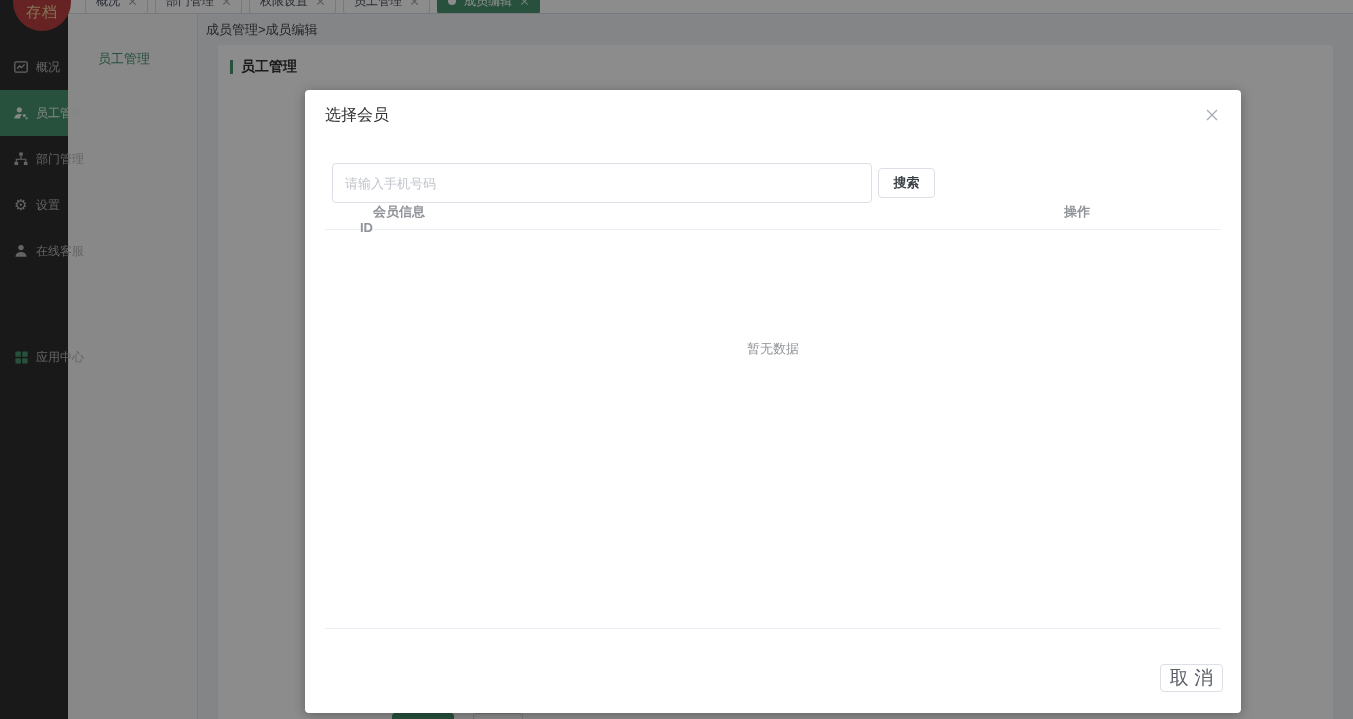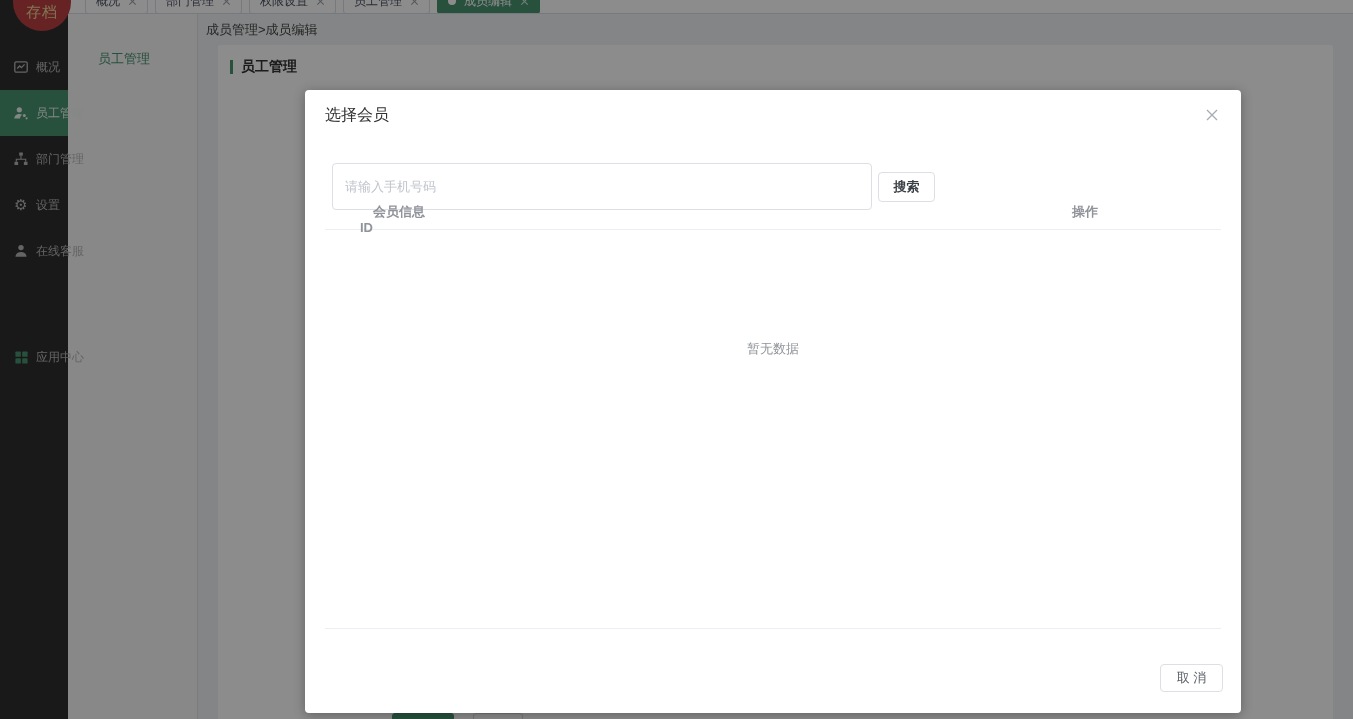--- a/index.html
+++ b/index.html
@@ -53,36 +53,36 @@
   
   .overlay { position:absolute; left:0; top:0; right:0; bottom:0; background:rgba(0,0,0,0.45); z-index:10; }
   .modal { position:absolute; left:305px; top:90px; width:936px; height:623px; background:#fff;
     border-radius:4px; z-index:20; box-shadow:0 2px 12px rgba(0,0,0,0.3);padding-left:10px; }
   .modal-title { position:absolute; left:20px; top:15px; font-size:16px; color:#303133; }
   .modal-close { position:absolute; right:22px; top:18px; color:#a7abb2; cursor:pointer; width:14px; height:14px; }
   .modal-search { position:absolute; left:20px; top:73px; display:flex; align-items:center; }
   .m-select { position:relative; width:165px; height:30px; border:1px solid #dcdfe6; border-radius:4px;
     display:flex; align-items:center; padding:0 12px; font-size:13px; color:#606266; cursor:pointer; background:#fff; }
   .m-select .chev { position:absolute; right:10px; top:11px; color:#c0c4cc; }
-  .m-input { width:540px; height:47px; margin-left:7px; border:1px solid #dcdfe6; border-radius:4px;
+  .m-input { width:540px; height:40px; margin-left:7px; border:1px solid #dcdfe6; border-radius:4px;
     padding:0 12px; font-size:13px; color:#606266; outline:none; }
   .m-input::placeholder { color:#c0c4cc; }
   .m-search-btn { width:57px; height:30px; margin-left:6px; background:#fff; border:1px solid #dcdfe6;
     border-radius:4px; font-size:13px; color:#3a3f45; font-weight:bold; cursor:pointer;
     font-family:inherit; }
   .m-table-head { position:absolute; left:20px; right:20px; top:104px; height:36px;
     display:flex; align-items:center; font-size:13px; font-weight:bold; color:#909399;
     border-bottom:1px solid #ebeef5; }
   .col-id { margin-left:35px;margin-top:32px; }
   .col-info { }
-  .col-op { position:absolute; right:123px; }
+  .col-op { position:absolute; right:131px; }
   .m-empty { position:absolute; left:0; right:0; top:250px; text-align:center; font-size:13px; color:#909399; }
   .m-divider { position:absolute; left:20px; right:20px; top:538px; border-top:1px solid #ebeef5; }
   .m-cancel { position:absolute; right:18px; top:574px; width:63px; height:28px; background:#fff;
-    border:1px solid #dcdfe6; border-radius:4px; font-size:13px; color:#5a5e66; cursor:pointer;
+    border:1px solid #dcdfe6; border-radius:4px; font-size:19px; color:#5a5e66; cursor:pointer;
     font-family:inherit; }
 </style>
 </head>
 <body>
 
 <div class="layout">
 
   <div class="sidebar">
     <div class="logo">
       <span>存档</span>

